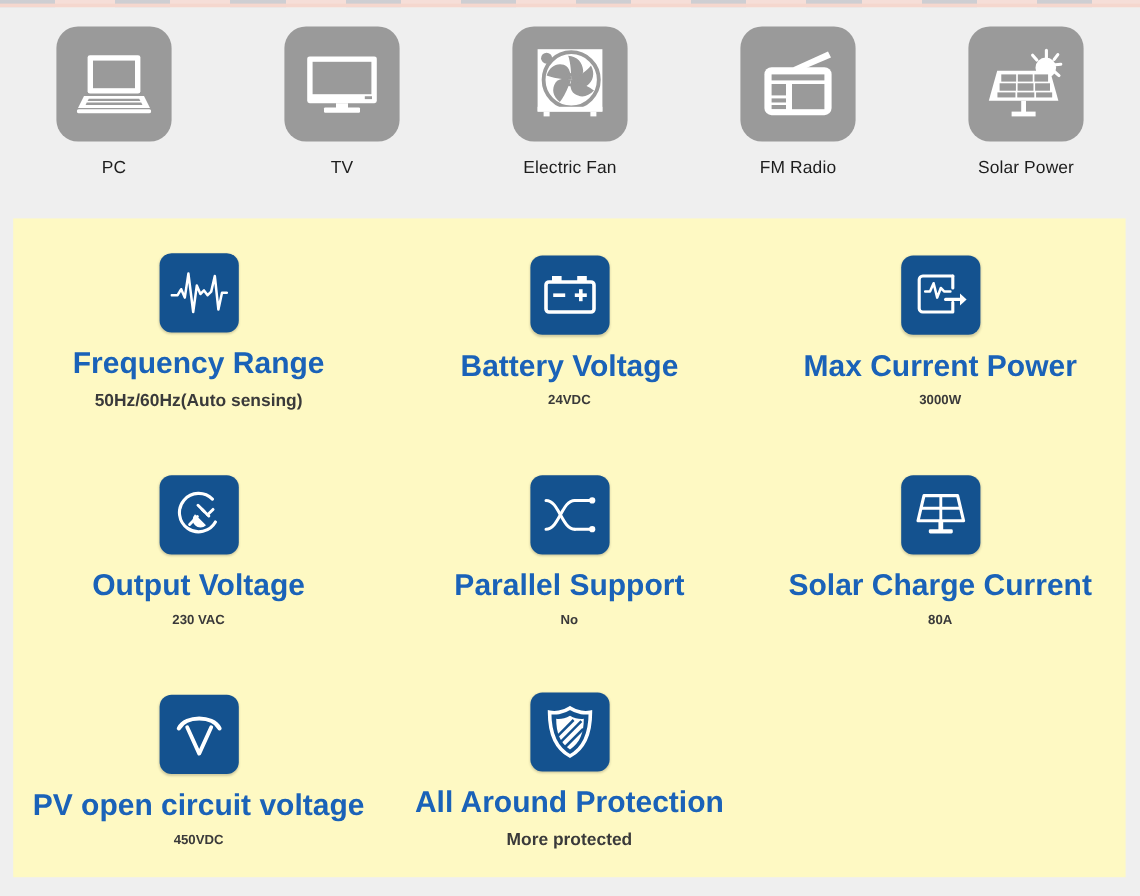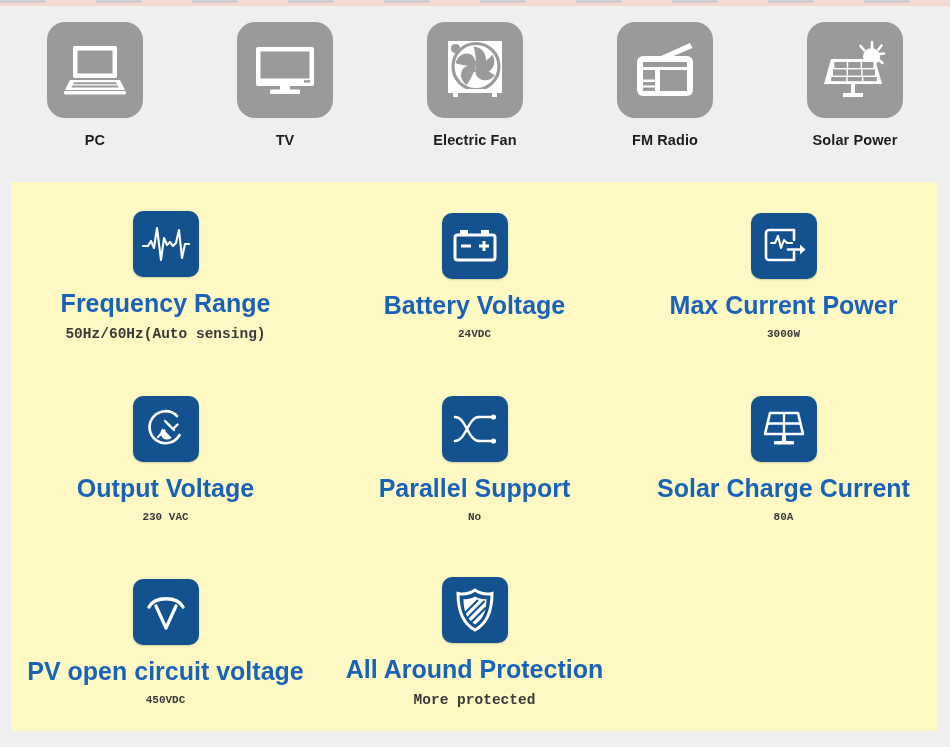--- a/index.html
+++ b/index.html
@@ -59,21 +59,21 @@
     border-radius: 18px;
     background: #9a9a9a;
     display: flex;
     align-items: center;
     justify-content: center;
   }
   .appliance-label {
     margin-top: 14px;
     font-size: 14.5px;
     color: #1d1d1d;
-    font-weight: 700;
+    font-weight: 400;
     letter-spacing: .1px;
     text-align: right;
   }
 
   
   .spec-panel {
     position: absolute;
     left: 11px;
     top: 182px;
     width: 927px;
@@ -110,21 +110,20 @@
     color: #1a62b8;
     font-weight: bold;
     line-height: 1.05;
     white-space: nowrap;
   }
   .spec-value {
     margin-top: 9px;
     color: #3a3a3a;
     font-weight: bold;
     white-space: nowrap;
-    font-family: Liberation Mono, monospace;
   }
   .t-lg   { font-size: 25px; }
   .v-sm   { font-size: 11px; }
   .v-md   { font-size: 14.5px; }
   svg { display: block; }
 </style>
 </head>
 <body>
 
 <div class="top-strip"></div>

